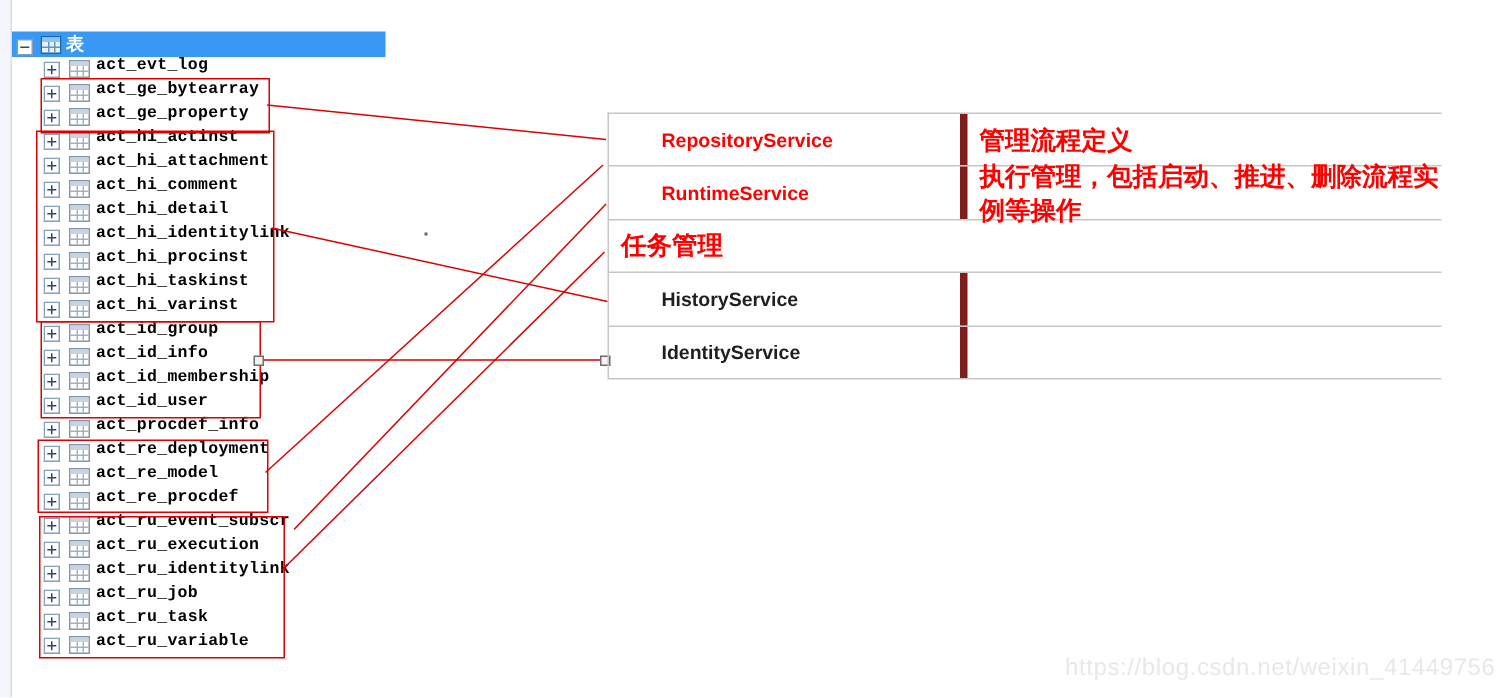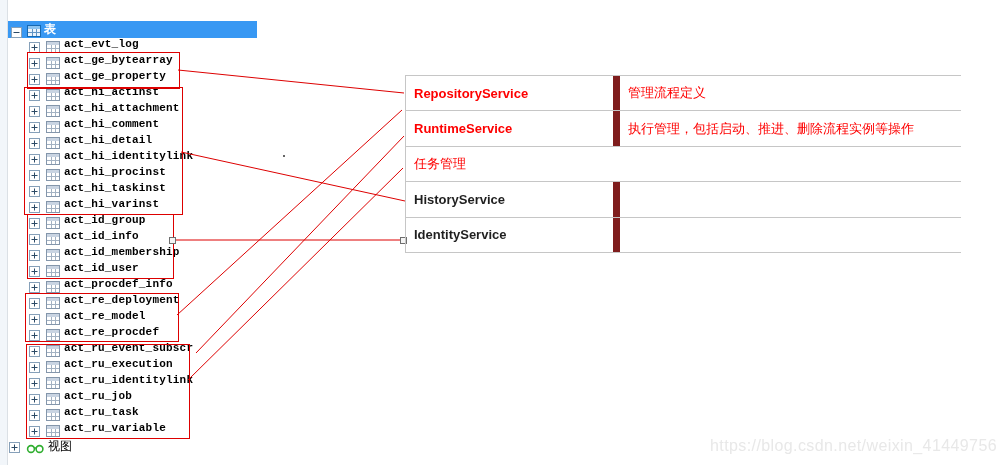--- a/index.html
+++ b/index.html
@@ -16,22 +16,22 @@
   .plus-box{position:absolute;top:2px;}
   .views-row{position:absolute;left:0;top:437px;width:160px;height:16px;}
   .views-label{position:absolute;left:48px;top:1px;font-size:12px;color:#000;}
   
   .group-box{position:absolute;border:1px solid #dd0000;background:transparent;}
   #wires{position:absolute;left:0;top:0;width:1006px;height:465px;pointer-events:none;}
   .handle{position:absolute;width:5px;height:5px;background:#f4f4f4;border:1px solid #6e6e6e;}
   
   .svc-table{position:absolute;left:405px;top:75px;width:555px;border-top:1px solid #c6c6c6;border-left:1px solid #c6c6c6;}
   .svc-row{display:flex;height:34.4px;border-bottom:1px solid #c6c6c6;align-items:center;}
-  .svc-name{width:199px;padding-left:8px;font-size:13px;font-weight:bold;border-right:7px solid #7f1d1d;height:100%;display:flex;align-items:center;}
-  .svc-desc{flex:1;padding-left:8px;font-size:13px;font-weight:normal;}
+  .svc-name{width:199px;padding-left:8px;font-size:13px;font-weight:bold;border-right:5px solid #7f1d1d;height:100%;display:flex;align-items:center;margin-left:27px;}
+  .svc-desc{flex:1;padding-left:8px;font-size:17px;font-weight:bold;}
   .tone-red{color:#fe0000;}
   .tone-dark{color:#1f1f1f;}
   .watermark{position:absolute;right:9px;top:437px;font-size:16px;color:#e8e8e8;letter-spacing:.4px;}
   .dot{position:absolute;width:2px;height:2px;background:#666;}
   .icon{position:absolute;}
 </style>
 </head>
 <body>
 
 <div id="canvas">
@@ -428,37 +428,20 @@
             <rect x="0.5" y="0.5" width="13" height="11" fill="#fff" stroke="#8496ab"></rect>
             <rect x="1" y="1" width="12" height="3" fill="#c9d4e2"></rect>
             <line x1="1" y1="7.5" x2="13" y2="7.5" stroke="#a3b2c3"></line>
             <line x1="5.5" y1="4" x2="5.5" y2="11" stroke="#a3b2c3"></line>
             <line x1="9.5" y1="4" x2="9.5" y2="11" stroke="#a3b2c3"></line>
           </svg></span>
         <span class="tree-label">act_ru_variable</span>
       </div>
     </div>
 
-  <div class="views-row">
-    <span class="icon" style="left:9px;top:2px;">
-      <svg width="11" height="11">
-          <rect x="0.5" y="0.5" width="10" height="10" fill="#fff" stroke="#86a0b9"></rect>
-          <line x1="2.5" y1="5.5" x2="8.5" y2="5.5" stroke="#2c4a66"></line>
-          <line x1="5.5" y1="2.5" x2="5.5" y2="8.5" stroke="#2c4a66"></line>
-        </svg>
-    </span>
-    <span class="icon" style="left:26px;top:3px;">
-      <svg width="19" height="10">
-          <circle cx="5" cy="5" r="3.4" fill="none" stroke="#2fae2f" stroke-width="1.6"></circle>
-          <circle cx="13.5" cy="5" r="3.4" fill="none" stroke="#2fae2f" stroke-width="1.6"></circle>
-          <line x1="8.2" y1="4" x2="10.4" y2="4" stroke="#2fae2f" stroke-width="1.4"></line>
-        </svg>
-    </span>
-    <span class="views-label">视图</span>
-  </div>
 
   <div id="boxes">
       <div class="group-box" style="left: 27px; top: 52px; width: 151px; height: 35px; border-color: rgb(221, 0, 0);"></div>
       <div class="group-box" style="left: 24px; top: 87px; width: 157px; height: 126px; border-color: rgb(221, 0, 0);"></div>
       <div class="group-box" style="left: 27px; top: 214px; width: 145px; height: 63px; border-color: rgb(221, 0, 0);"></div>
       <div class="group-box" style="left: 25px; top: 293px; width: 152px; height: 47px; border-color: rgb(221, 0, 0);"></div>
       <div class="group-box" style="left: 26px; top: 344px; width: 162px; height: 93px; border-color: rgb(221, 0, 0);"></div>
     </div>
 
   <svg id="wires">

